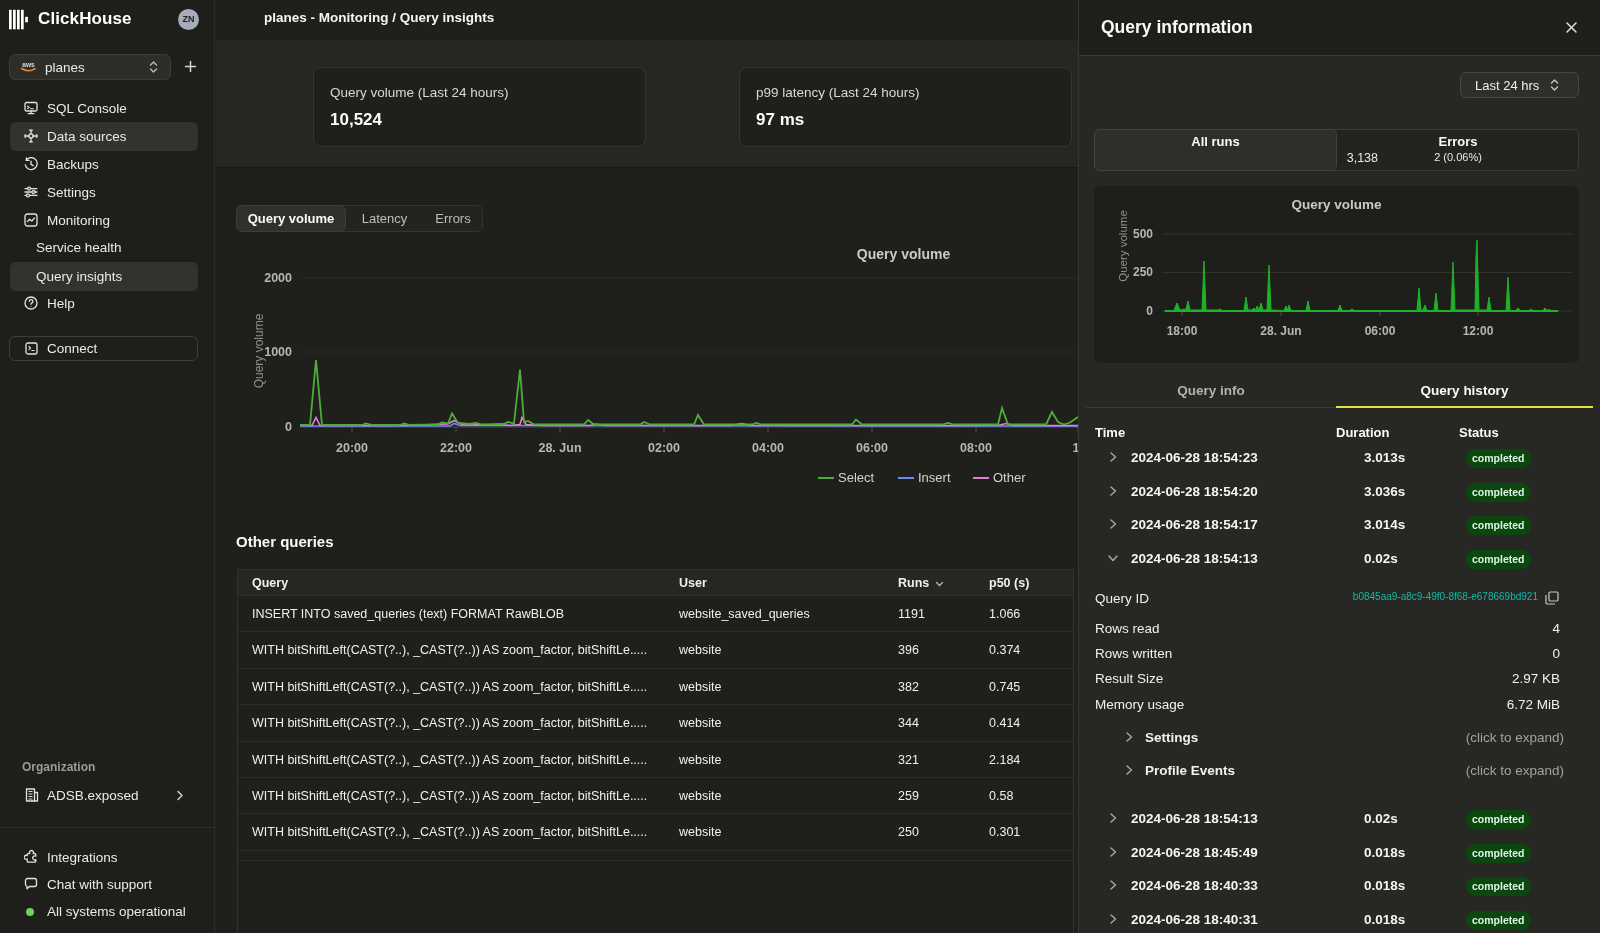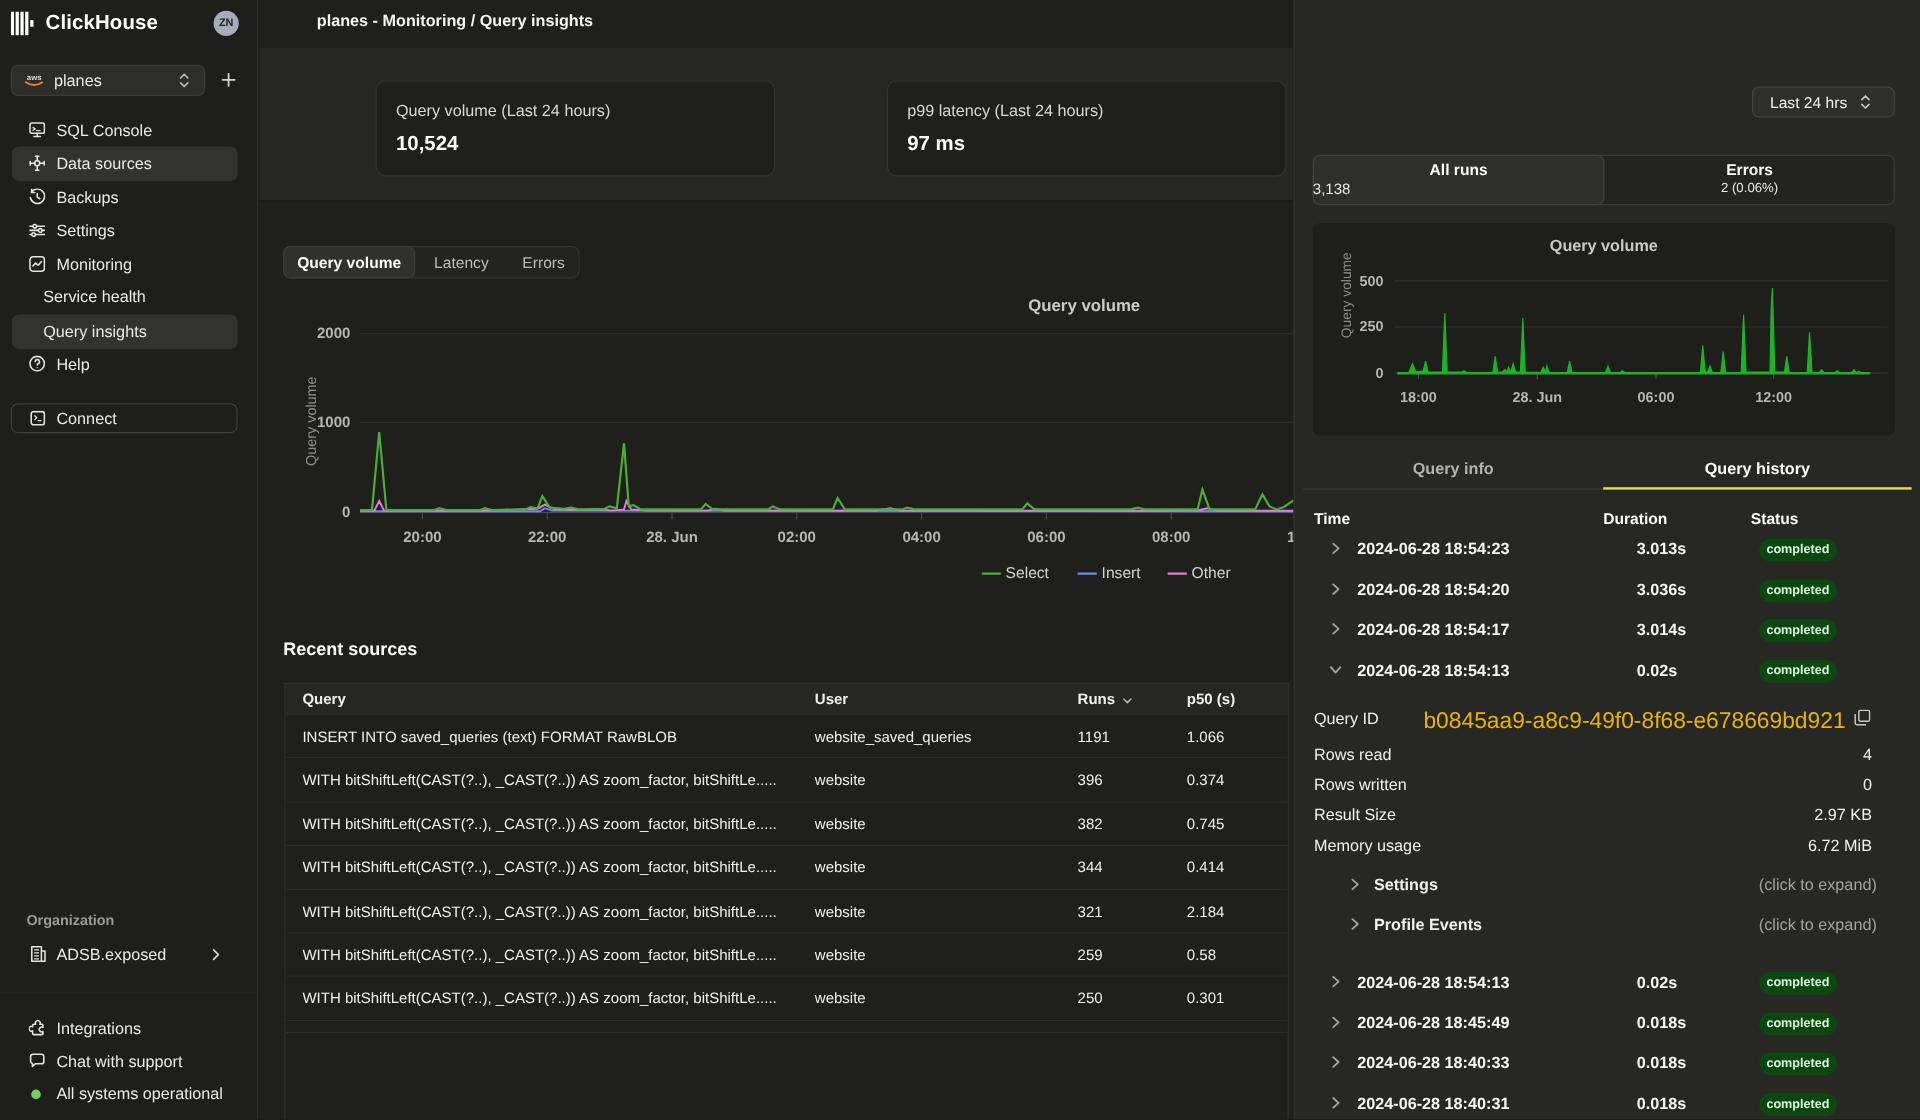--- a/index.html
+++ b/index.html
@@ -195,21 +195,21 @@
 
   <svg class="abs" style="left:602px;top:470px" width="215" height="16" viewBox="0 0 215 16">
     <line x1="0" y1="8" x2="16" y2="8" stroke="#4caf35" stroke-width="2"></line>
     <text x="20" y="12" font-size="13" fill="#d2d2cf" font-family="Liberation Sans">Select</text>
     <line x1="80" y1="8" x2="96" y2="8" stroke="#6b8ced" stroke-width="2"></line>
     <text x="100" y="12" font-size="13" fill="#d2d2cf" font-family="Liberation Sans">Insert</text>
     <line x1="155" y1="8" x2="171" y2="8" stroke="#ea7ad9" stroke-width="2"></line>
     <text x="175" y="12" font-size="13" fill="#d2d2cf" font-family="Liberation Sans">Other</text>
   </svg>
 
-  <div class="abs" style="left:20px;top:533px;font-size:15px;font-weight:700;color:#fafaf8">Recent sources</div>
+  <div class="abs" style="left:20px;top:533px;font-size:15px;font-weight:700;color:#fafaf8">Other queries</div>
   <div id="rqtable" class="abs" style="left:21px;top:569px;width:837px;height:364px;border:1px solid #32322f;border-bottom:none;font-size:12.5px">
     <div class="trow" style="height:26px;background:#262623;font-weight:700">
       <span class="c1" style="top:6px">Query</span>
           <span class="c2" style="top:6px">User</span>
           <span class="c3" style="top:6px">Runs <svg width="9" height="7" viewBox="0 0 9 7" style="margin-left:2px">
               <path d="M1.5 2.5 L4.5 5.5 L7.5 2.5" stroke="#b5b5b2" stroke-width="1.3" fill="none" stroke-linecap="round"></path>
             </svg></span>
           <span class="c4" style="top:6px">p50 (s)</span>
     </div>
     <div class="trow">
@@ -252,32 +252,38 @@
           <span class="c1">WITH bitShiftLeft(CAST(?..), _CAST(?..)) AS zoom_factor, bitShiftLe.....</span>
           <span class="c2">website</span>
           <span class="c3">250</span>
           <span class="c4">0.301</span>
         </div>
     <div class="trow" style="height:10px"></div>
   </div>
 </div>
 
 <div id="panel">
+  <div id="panelhead">
+    <div class="abs" style="left:22px;top:17px;font-size:17.5px;font-weight:700;color:#fafaf8">Query information</div>
+    <svg class="abs" style="left:486px;top:21px" width="13" height="13" viewBox="0 0 13 13" stroke="#e0e0dd" stroke-width="1.5" stroke-linecap="round">
+          <path d="M2 2 L11 11 M11 2 L2 11"></path>
+        </svg>
+  </div>
 
   <div class="abs" style="left:381px;top:72px;width:119px;height:26px;background:#2e2e2b;border:1px solid #464643;border-radius:6px"></div>
   <div class="abs" style="left:396px;top:78px;font-size:13px;font-weight:500;color:#f0f0ee">Last 24 hrs</div>
   <svg class="abs" style="left:470px;top:78px" width="11" height="14" viewBox="0 0 11 14" fill="none" stroke="#c5c5c2" stroke-width="1.4" stroke-linecap="round" stroke-linejoin="round">
         <path d="M2.5 5 L5.5 2 L8.5 5"></path>
         <path d="M2.5 9 L5.5 12 L8.5 9"></path>
       </svg>
 
   <div class="abs" style="left:15px;top:129px;width:485px;height:42px;background:#232320;border:1px solid #3a3a37;border-radius:6px"></div>
   <div class="abs" style="left:15px;top:129px;width:243px;height:42px;background:#2e2e2b;border:1px solid #434340;border-radius:6px"></div>
   <div class="abs" style="left:15px;top:134px;width:243px;text-align:center;font-size:13px;font-weight:700;color:#fafaf8">All runs</div>
-  <div class="abs" style="left:15px;top:151px;width:284px;text-align:left;font-size:12.5px;color:#e8e8e6">3,138</div>
+  <div class="abs" style="left:15px;top:151px;width:284px;text-align:right;font-size:12.5px;color:#e8e8e6">3,138</div>
   <div class="abs" style="left:258px;top:134px;width:242px;text-align:center;font-size:13px;font-weight:700;color:#fafaf8">Errors</div>
   <div class="abs" style="left:258px;top:151px;width:242px;text-align:center;font-size:11px;color:#e8e8e6">2 (0.06%)</div>
 
   <div class="abs" style="left:15px;top:186px;width:485px;height:177px;background:#1e1e1b;border-radius:6px"></div>
   <div class="abs" style="left:170px;top:197px;width:175px;text-align:center;font-size:13.5px;font-weight:600;color:#c9c9c6">Query volume</div>
   <div class="abs" style="left:-16px;top:240px;width:120px;text-align:center;font-size:11.5px;color:#8f8f8c;transform:rotate(-90deg)">Query volume</div>
   <svg class="abs" style="left:15px;top:186px" width="485" height="177" viewBox="0 0 485 177">
     <text x="59" y="52" font-size="12" font-weight="bold" fill="#b6b6b3" text-anchor="end" font-family="Liberation Sans">500</text>
     <text x="59" y="90" font-size="12" font-weight="bold" fill="#b6b6b3" text-anchor="end" font-family="Liberation Sans">250</text>
     <text x="59" y="129" font-size="12" font-weight="bold" fill="#b6b6b3" text-anchor="end" font-family="Liberation Sans">0</text>
@@ -334,21 +340,21 @@
           <svg class="hchev" style="top:12px;left:28px" width="12" height="8" viewBox="0 0 12 8" fill="none" stroke="#a5a5a2" stroke-width="1.5" stroke-linecap="round" stroke-linejoin="round">
             <path d="M2 2 L6 6.5 L10 2"></path>
           </svg>
           <span class="hdate">2024-06-28 18:54:13</span>
           <span class="hdur">0.02s</span>
           <span class="hstat"><span class="pill">completed</span></span>
         </div>
   </div>
 
   <div class="dl" style="top:591px">Query ID</div>
-  <div class="abs" style="right:62px;top:591px;font-size:19px;color:#eab308">b0845aa9-a8c9-49f0-8f68-e678669bd921</div>
+  <div class="abs" style="right:62px;top:591px;font-size:10px;color:#14b8a6">b0845aa9-a8c9-49f0-8f68-e678669bd921</div>
   <svg class="abs" style="left:466px;top:591px" width="14" height="14" viewBox="0 0 14 14" fill="none" stroke="#c9c9c6" stroke-width="1.2">
         <rect x="4" y="1" width="9" height="9" rx="1.2"></rect>
         <path d="M10 13 H2.2 A1.2 1.2 0 0 1 1 11.8 V4"></path>
       </svg>
   <div class="dl" style="top:621px">Rows read</div>
       <div class="dv" style="top:621px">4</div>
   <div class="dl" style="top:646px">Rows written</div>
       <div class="dv" style="top:646px">0</div>
   <div class="dl" style="top:671px">Result Size</div>
       <div class="dv" style="top:671px">2.97 KB</div>

